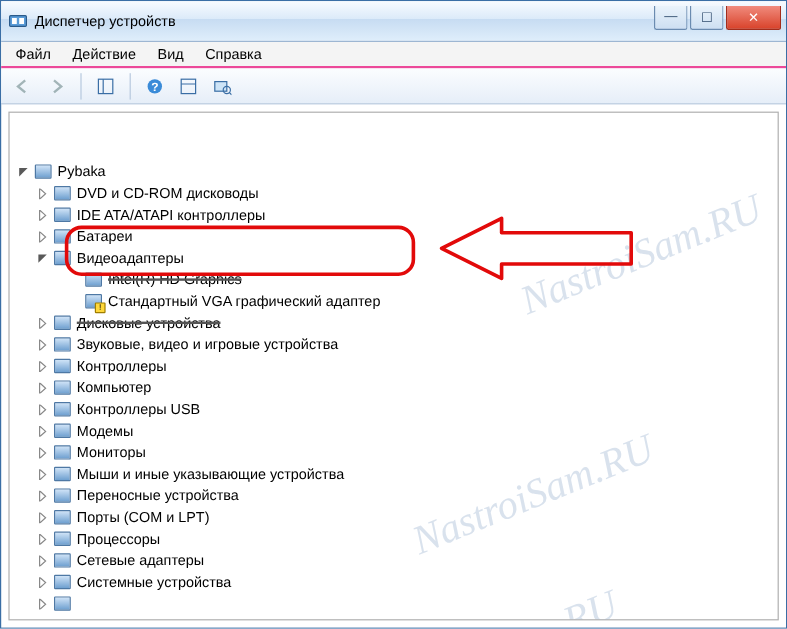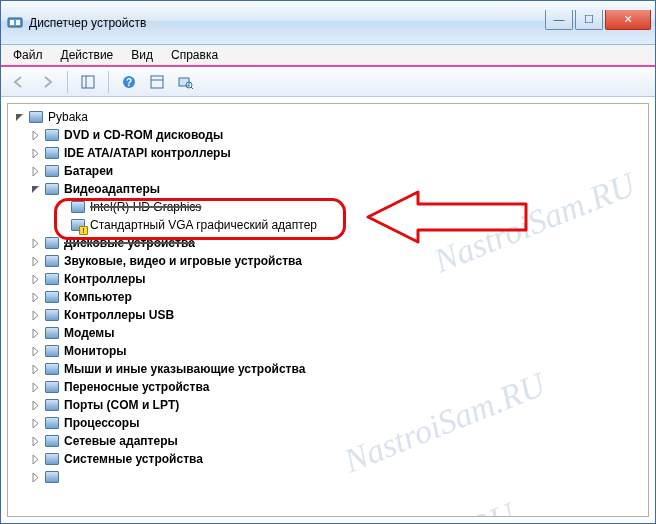--- a/index.html
+++ b/index.html
@@ -14,21 +14,21 @@
   }
   .window {
     width: 656px; height: 524px;
     border: 1px solid #3a6ea5;
     background: #fff;
     display: flex; flex-direction: column;
     position: relative;
   }
   
   .titlebar {
-    height: 44px;
+    height: 34px;
     background: linear-gradient(to bottom, #f8fbff 0%, #dbeaf9 45%, #c7dcf2 46%, #dfeefb 100%);
     border-bottom: 1px solid #9db6d2;
     display: flex; align-items: center;
     padding: 0 0 0 6px;
   }
   .titlebar .appicon {
     width: 16px; height: 16px; margin-right: 6px;
     display: inline-flex; align-items: center; justify-content: center;
   }
   .titlebar .title { flex: 1; color: #000; font-size: 12px; }
@@ -90,22 +90,22 @@
     user-select: none;
   }
   .node { display: flex; align-items: center; height: 18px; white-space: nowrap; }
   .expander {
     width: 14px; height: 14px; margin-right: 2px;
     display: inline-flex; align-items: center; justify-content: center;
     color: #6b6b6b; font-size: 10px;
   }
   .nicon { width: 16px; height: 16px; margin: 0 4px 0 0; display: inline-flex; align-items: center; justify-content: center; position: relative; }
   .nlabel { }
-  .lvl0 { padding-left: 2px; }
-  .lvl1 { padding-left: 18px; font-weight: bold; }
+  .lvl0 { padding-left: 2px; margin-top: 36px; }
+  .lvl1 { padding-left: 18px; }
   .lvl2 { padding-left: 44px; }
   .strike { text-decoration: line-through; text-decoration-thickness: 2px; text-decoration-color: #555; }
   
   .watermark {
     position: absolute;
     font-style: italic;
     font-family: Georgia, serif;
     color: rgba(120,150,190,.28);
     font-size: 34px;
     transform: rotate(-22deg);

